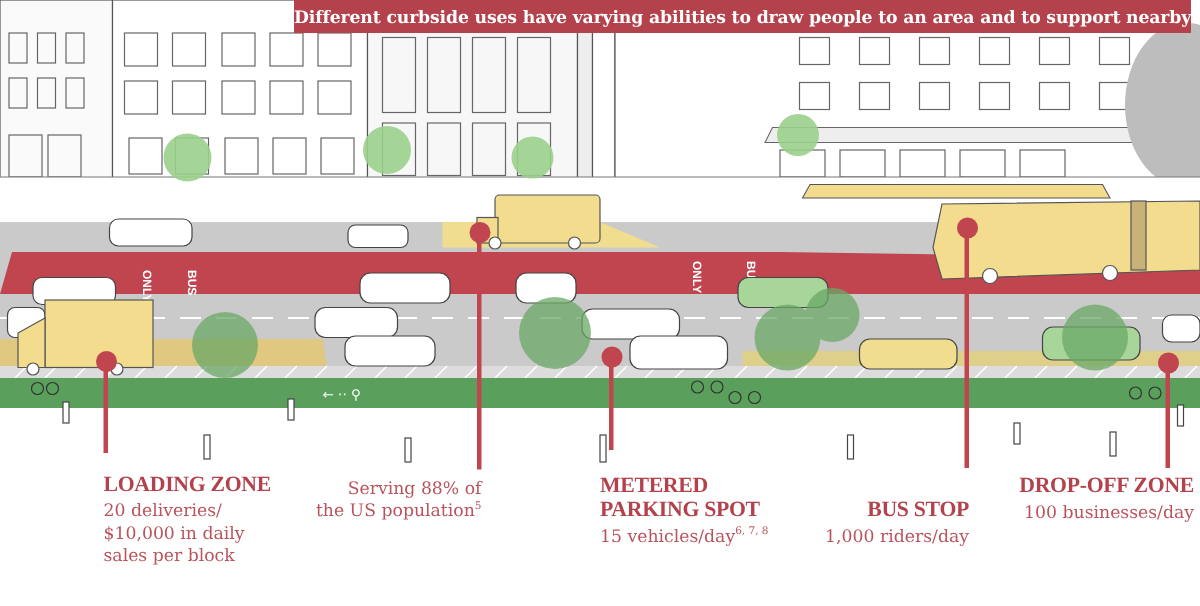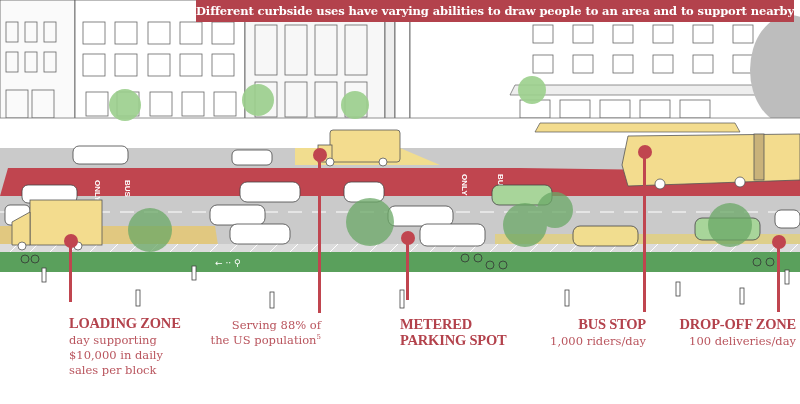--- a/index.html
+++ b/index.html
@@ -250,43 +250,46 @@
 <div class="pin-dot" style="left:638px;top:145px;"></div>
 
 <div class="pin-line" style="left:777px;top:242px;height:70px;"></div>
 <div class="pin-dot" style="left:772px;top:235px;"></div>
 
 <div class="banner">Different curbside uses have varying abilities to draw people to an area and to support nearby businesses</div>
 
 <div class="callout" style="left:69px;top:315px;width:150px;">
   <div class="title">LOADING ZONE</div>
   <div class="desc">
-    <div>day supporting</div>
+    <div>20 deliveries/</div>
     <div>$10,000 in daily</div>
     <div>sales per block</div>
   </div>
 </div>
 
 <div class="callout right" style="left:195px;top:316px;width:126px;">
   <div class="desc">
     <div>Serving 88% of</div>
     <div><span>the US population</span><sup>5</sup></div>
   </div>
 </div>
 
 <div class="callout" style="left:400px;top:316px;width:150px;">
   <div class="title">
     <div>METERED</div>
     <div>PARKING SPOT</div>
   </div>
-</div>
-
-<div class="callout right" style="left:540px;top:316px;width:106px;">
+  <div class="desc">
+    <span>15 vehicles/day</span><sup>6, 7, 8</sup>
+  </div>
+</div>
+
+<div class="callout right" style="left:540px;top:332px;width:106px;">
   <div class="title">BUS STOP</div>
   <div class="desc">1,000 riders/day</div>
 </div>
 
 <div class="callout right" style="left:660px;top:316px;width:136px;">
   <div class="title">
     <div>DROP-OFF ZONE</div>
   </div>
-  <div class="desc">100 deliveries/day</div>
+  <div class="desc">100 businesses/day</div>
 </div>
 
 </body></html>

